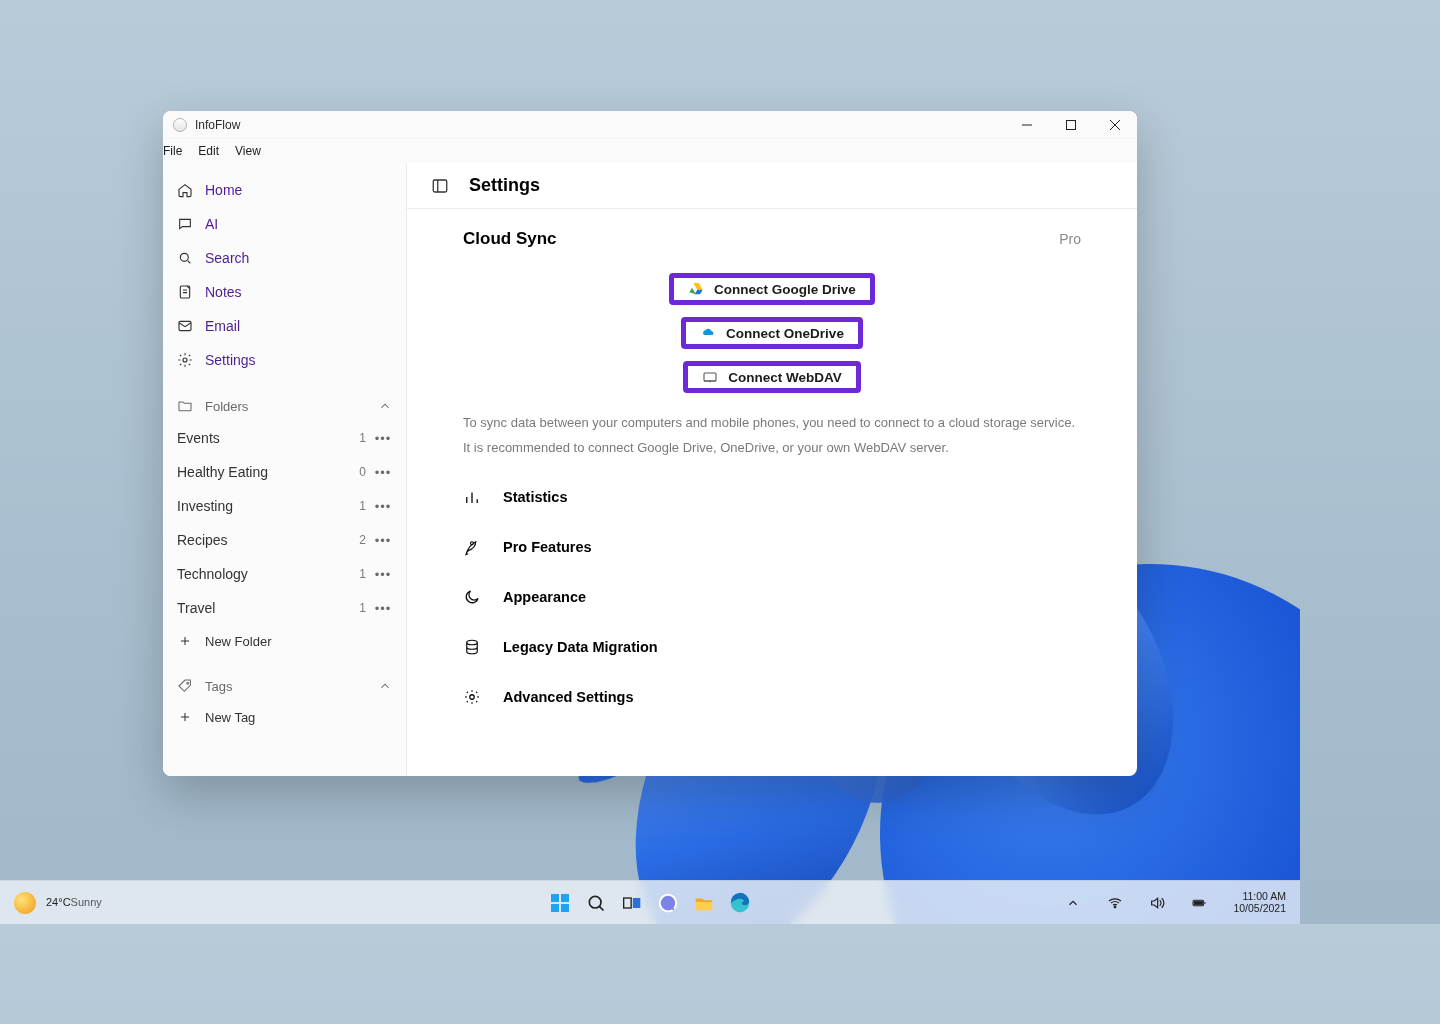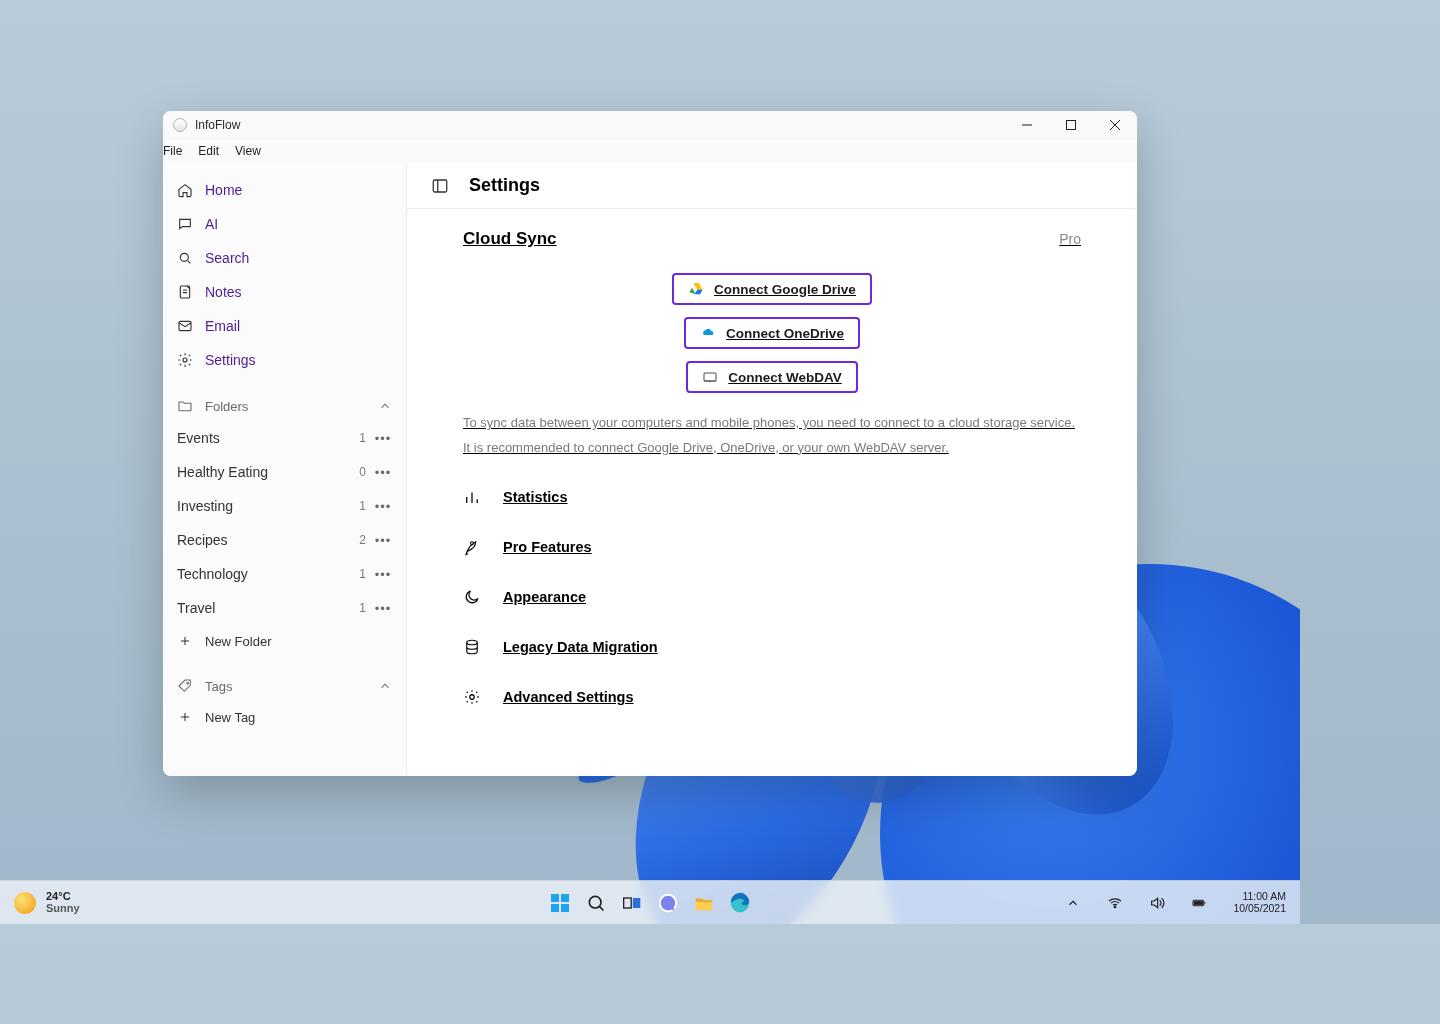--- a/index.html
+++ b/index.html
@@ -51,37 +51,37 @@
 .folder .dots{width:18px;text-align:center;color:#6a6a6a;font-size:13px;letter-spacing:1px;}
 .new-row{display:flex;align-items:center;gap:12px;height:32px;padding:0 6px;color:#333;cursor:default;border-radius:4px;}
 .new-row .ic{width:16px;height:16px;display:flex;align-items:center;justify-content:center;}
 .new-row .lbl{font-size:13px;}
 
 
 .main{flex:1;display:flex;flex-direction:column;min-width:0;}
 .main-head{display:flex;align-items:center;gap:20px;padding:12px 24px;border-bottom:1px solid #ececec;}
 .main-head .tgl{color:#333;}
 .main-head .ttl{font-size:18px;font-weight:600;}
-.content{flex:1;overflow:auto;padding:20px 56px 46px;text-decoration:underline;}
+.content{flex:1;overflow:auto;padding:20px 56px 46px;}
 .cs-head{display:flex;align-items:center;}
 .cs-head .h{font-size:17px;font-weight:600;}
 .cs-head .pro{margin-left:auto;color:#8a8a8a;font-size:14px;}
 .btns{display:flex;flex-direction:column;align-items:center;gap:12px;margin:24px 0 18px;}
-.cbtn{display:inline-flex;align-items:center;gap:10px;height:32px;padding:0 14px;border:2px solid #6d28d9;border-radius:4px;background:#fff;cursor:default;font-size:13.5px;font-weight:600;color:#1b1b1b;}
+.cbtn{display:inline-flex;align-items:center;gap:10px;height:32px;padding:0 14px;border:5px solid #6d28d9;border-radius:4px;background:#fff;cursor:default;font-size:13.5px;font-weight:600;color:#1b1b1b;}
 .cbtn .ci{width:16px;height:16px;display:flex;align-items:center;justify-content:center;}
 .hint{font-size:13px;color:#7a7a7a;line-height:1.9;margin-bottom:12px;}
 .srow{display:flex;align-items:center;gap:22px;height:50px;cursor:default;}
 .srow .ri{width:18px;height:18px;display:flex;align-items:center;justify-content:center;color:#111;}
 .srow .rl{font-size:14.5px;font-weight:600;}
 
 
 .taskbar{position:absolute;left:0;right:0;bottom:0;height:44px;background:rgba(235,241,247,.82);backdrop-filter:blur(6px);border-top:1px solid rgba(0,0,0,.07);display:flex;align-items:center;}
 .tb-left{display:flex;align-items:center;gap:10px;padding-left:14px;}
 .weather{width:22px;height:22px;border-radius:50%;background:radial-gradient(circle at 35% 35%,#ffe27a,#f6b63c 60%,#e89d1d 100%);}
-.wtxt{display:flex;flex-direction:column;line-height:1.05;color:#222;font-weight:bold;}
+.wtxt{display:flex;flex-direction:row;line-height:1.05;color:#222;}
 .wtxt .t1{font-size:11px;}
 .wtxt .t2{font-size:11px;color:#555;}
 .tb-center{position:absolute;left:50%;transform:translateX(-50%);display:flex;align-items:center;gap:10px;}
 .tb-center .ti{width:26px;height:26px;border-radius:4px;display:flex;align-items:center;justify-content:center;}
 .tb-right{margin-left:auto;display:flex;align-items:center;gap:26px;padding-right:14px;color:#222;}
 .tb-right .ir{width:16px;height:16px;display:flex;align-items:center;justify-content:center;}
 .clock{display:flex;flex-direction:column;align-items:flex-end;line-height:1.05;}
 .clock span{font-size:10.5px;}
 
 svg{display:block;}

